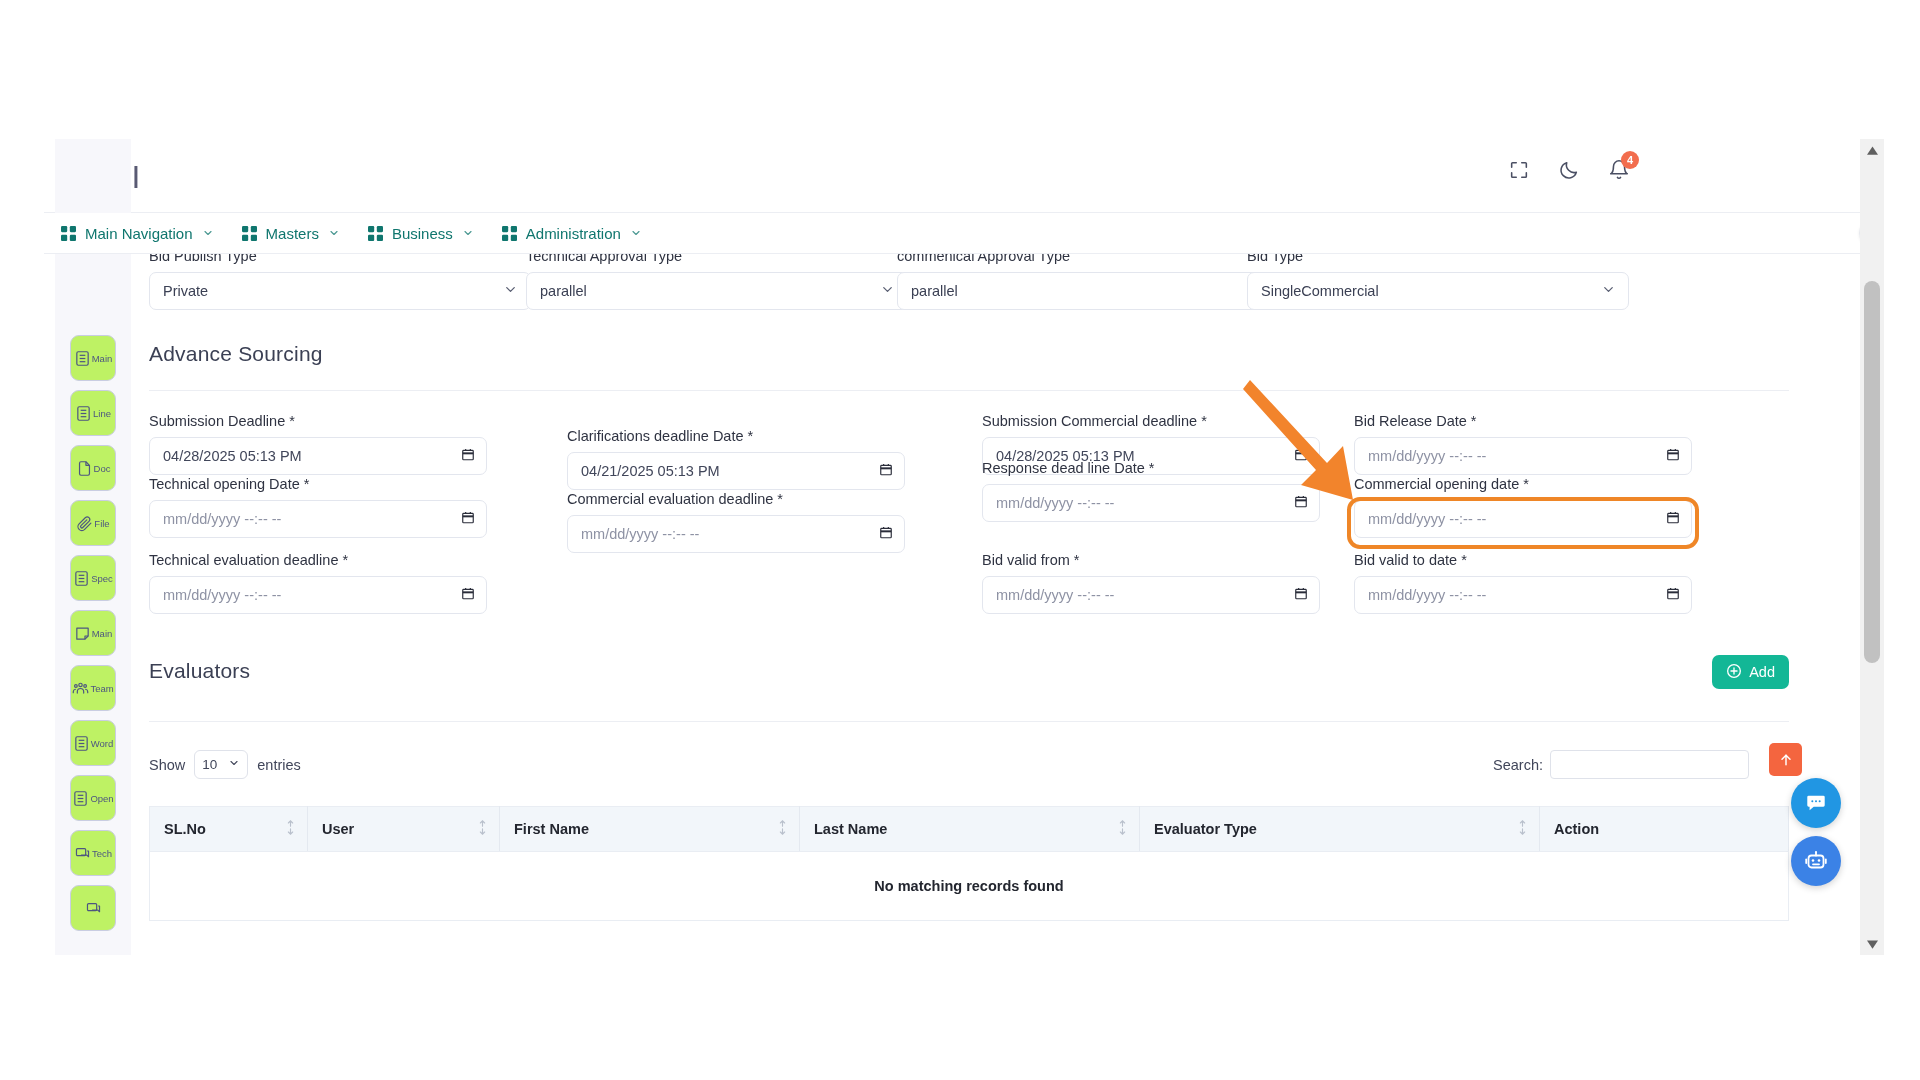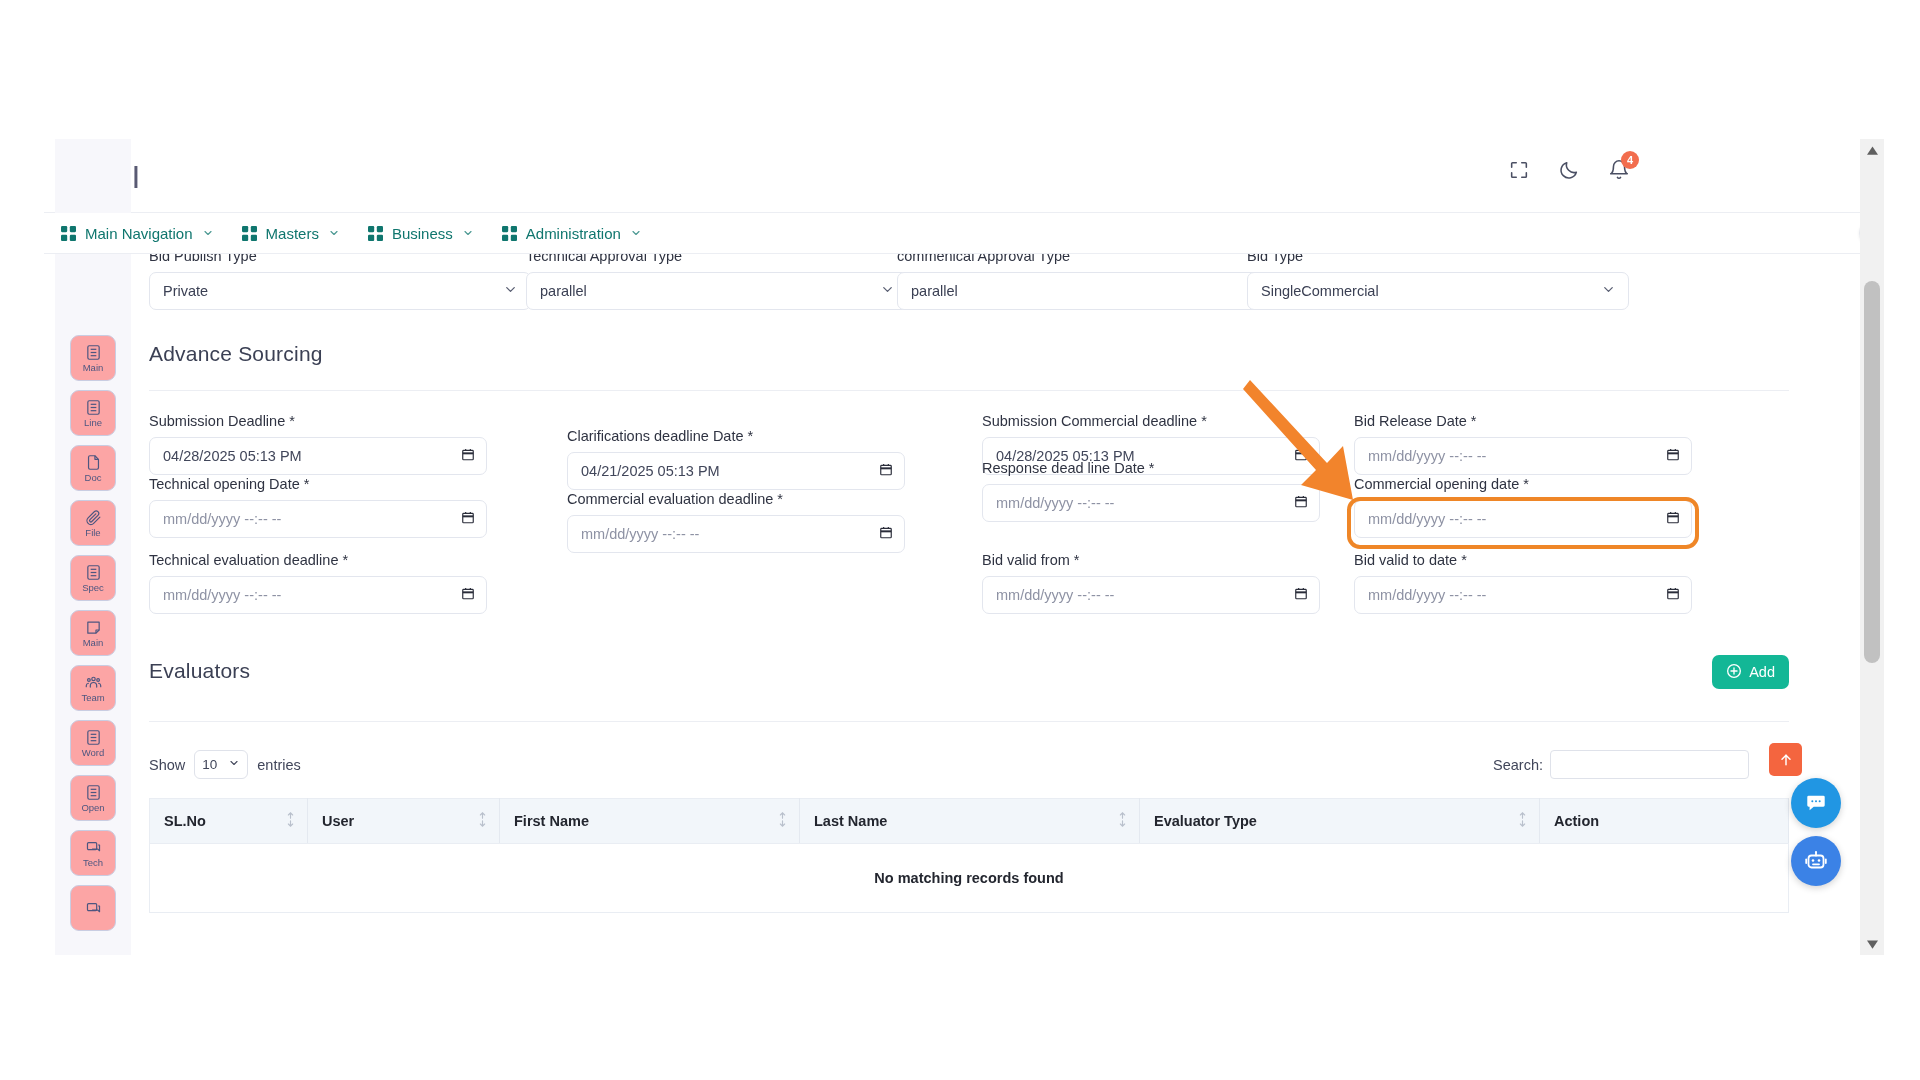--- a/index.html
+++ b/index.html
@@ -98,22 +98,22 @@
     position: absolute; left: 11px; top: -115px;
     width: 76px; height: 816px;
     background: #f7f7fb;
     padding-top: 196px;
     display: flex; flex-direction: column; align-items: center;
     gap: 9px;
     z-index: 4;
   }
   .rail-item {
     width: 46px; height: 46px; border-radius: 9px;
-    border: 1px solid #c9cde2; background: #fca5a5;
-    display: flex; flex-direction: column;
+    border: 1px solid #c9cde2; background: #bef264;
+    display: flex; flex-direction: row;
     align-items: center; justify-content: center;
     gap: 1px; cursor: pointer; flex: none;
   }
   .rail-item svg { display:block; color: #4d5680; }
   .rail-label { font-size: 9.5px; color: #4d5680; line-height: 11px; }
 
   
   .content {
     position: absolute; left: 87px; top: 0;
     width: 1729px; height: 701px;
@@ -219,21 +219,21 @@
     cursor: text;
   }
   .scroll-top {
     position: absolute; right: -13px; top: -7px;
     width: 33px; height: 33px; border-radius: 5px;
     background: #f4653f; color: #fff;
     display: flex; align-items: center; justify-content: center;
     cursor: pointer;
   }
 
-  table { width: 1640px; border-collapse: collapse; margin-top: 2px; table-layout: fixed; }
+  table { width: 1640px; border-collapse: collapse; margin-top: 10px; table-layout: fixed; }
   thead th {
     background: #f2f6fa; text-align: left;
     font-size: 14.5px; color: #23262f; font-weight: 700;
     padding: 14px 14px; border: 1px solid #e9edf3;
     border-left: none; border-right: 1px solid #e4e9f0;
     position: relative; height: 44px;
   }
   thead th:first-child { border-left: 1px solid #e9edf3; }
   .sort-ic {
     position: absolute; right: 12px; top: 50%;

